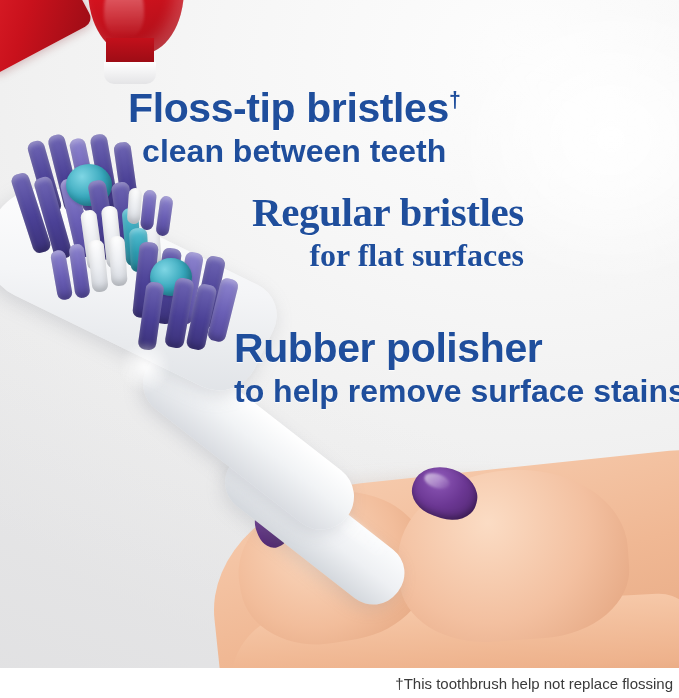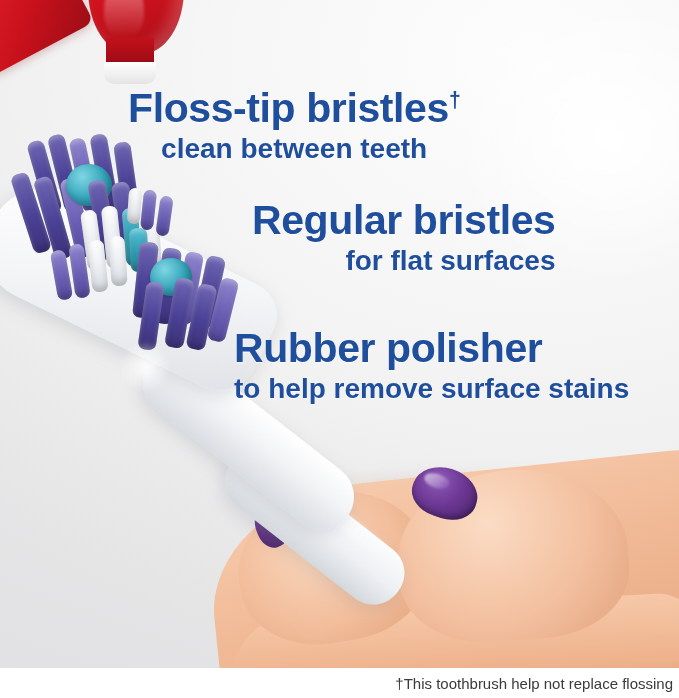--- a/index.html
+++ b/index.html
@@ -268,30 +268,30 @@
   }
   .headline sup {
     font-size: 0.52em;
     vertical-align: super;
     line-height: 0;
   }
   .subline {
     margin: 4px 0 0 0;
     color: #1f4e9c;
     font-weight: 600;
-    font-size: 28px;
+    font-size: 32px;
     line-height: 1.08;
     white-space: nowrap;
     text-shadow: 0 1px 1px rgba(255,255,255,0.85);
   }
 
   .feature-1 { left: 128px; top: 88px; }
   .feature-1 .subline { text-align: center; }
 
-  .feature-2 { left: 252px; top: 200px; }
+  .feature-2 { left: 252px; top: 192px; font-family: Liberation Serif, serif; }
   .feature-2 .subline { text-align: right; }
 
   .feature-3 { left: 234px; top: 328px; }
   .feature-3 .subline { text-align: left; }
 
   
   .footnote-band {
     position: absolute;
     left: 0;
     right: 0;

